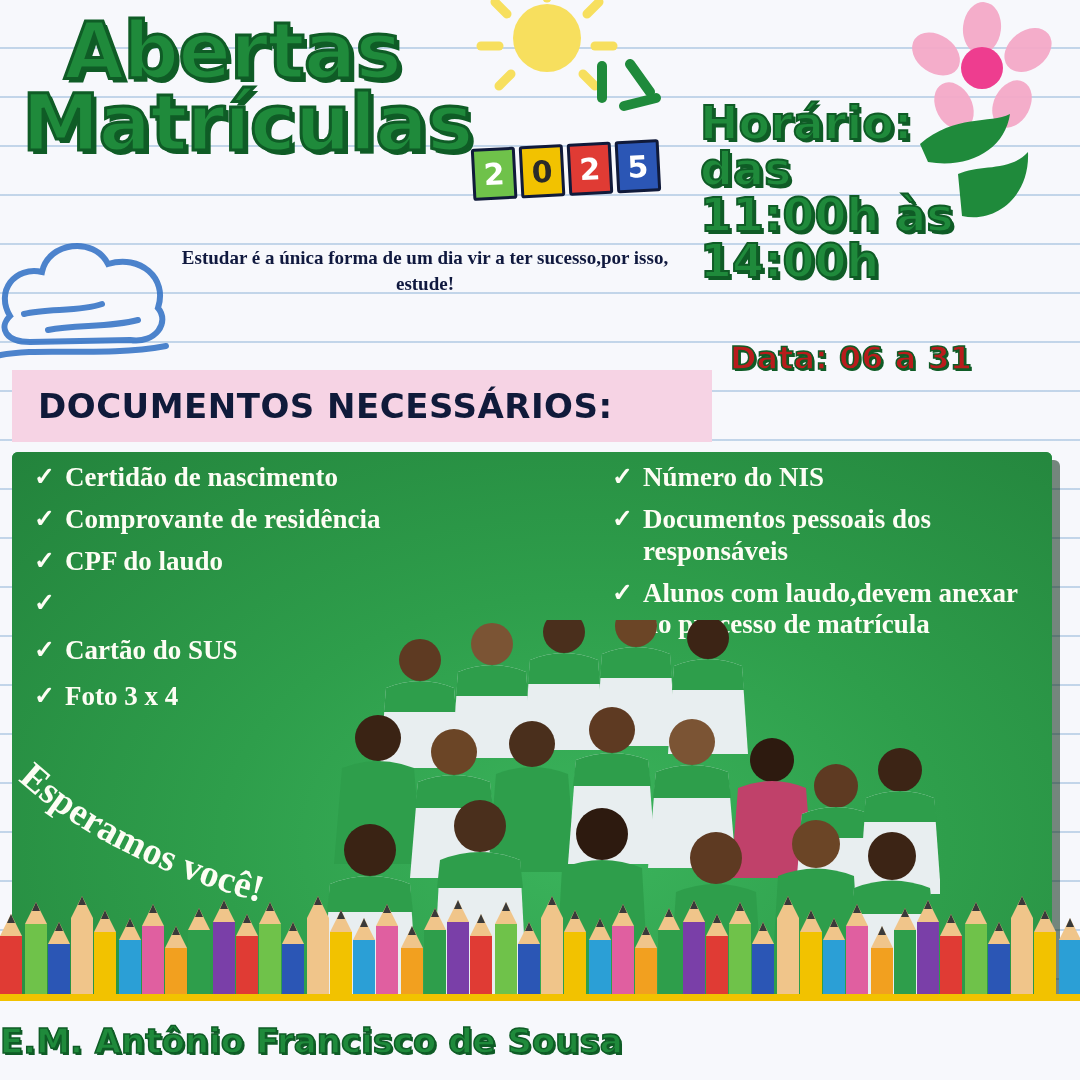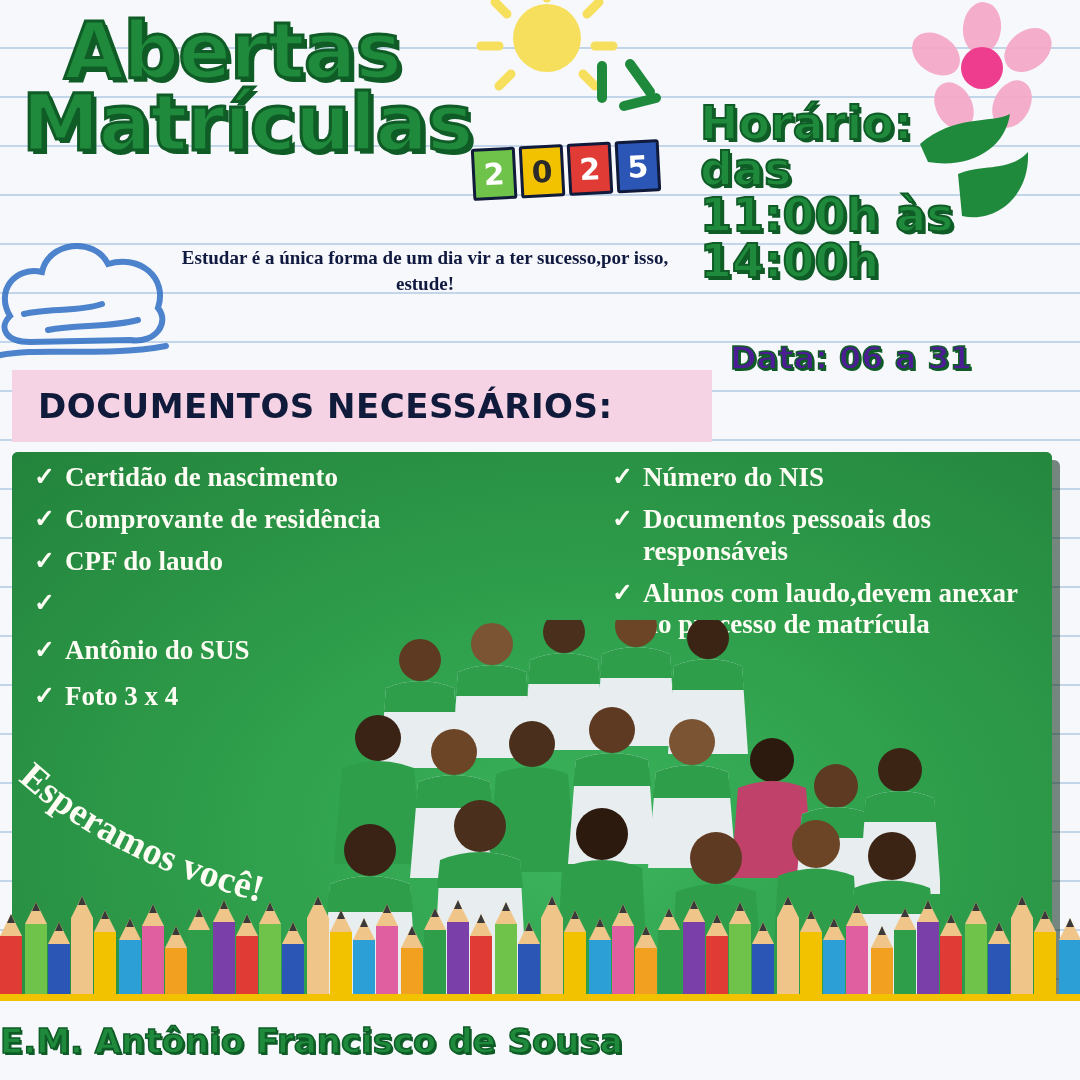--- a/index.html
+++ b/index.html
@@ -103,21 +103,21 @@
     -webkit-text-stroke: 2px #0f5c26;
     text-shadow: 3px 3px 0 #0f5c26;
     z-index: 5;
   }
   .date {
     position: absolute; left: 730px; top: 342px; width: 340px;
     font-family: "DejaVu Sans", sans-serif;
     font-weight: bold;
     font-size: 32px;
     line-height: 1.05;
-    color: #4c1d95;
+    color: #b91c1c;
     -webkit-text-stroke: 1.5px #0f5c26;
     text-shadow: 2px 2px 0 #0f5c26;
     z-index: 5;
   }
 
   
   .docs-header {
     position: absolute; left: 12px; top: 370px;
     width: 700px; height: 72px;
     background: #f6d3e4;
@@ -325,21 +325,21 @@
       </div>
       <div class="doc-item">
         <span class="check">✓</span>
         <span>CPF do laudo</span>
       </div>
       <div class="doc-item">
         <span class="check">✓</span>
       </div>
       <div class="doc-item" style="margin-top:18px;">
         <span class="check">✓</span>
-        <span>Antônio do SUS</span>
+        <span>Cartão do SUS</span>
       </div>
       <div class="doc-item" style="margin-top:14px;">
         <span class="check">✓</span>
         <span> Foto 3 x 4</span>
       </div>
     </div>
 
     <div class="doc-col col-right">
       <div class="doc-item">
         <span class="check">✓</span>

